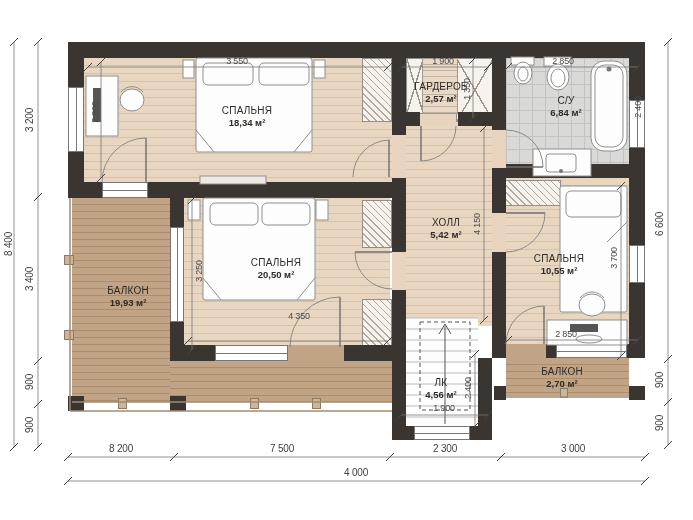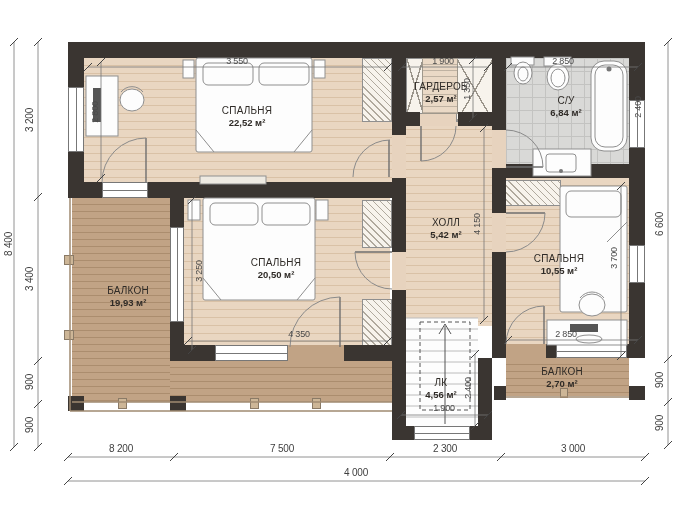--- a/index.html
+++ b/index.html
@@ -188,21 +188,21 @@
       <path d="M504 71 L512 63 M634 71 L642 63 M480 132 L488 124 M480 324 L488 316"></path>
       <path d="M188 204 L196 196 M188 354 L196 346 M184 345 L192 337 M384 345 L392 337"></path>
       <path d="M617 190 L625 182 M617 360 L625 352 M504 344 L512 336 M634 344 L642 336"></path>
       <path d="M397 419 L405 411 M484 419 L492 411 M471 358 L479 350 M471 430 L479 422"></path>
     </g>
   </svg>
   </div>
 
   <div class="room-label" style="left:247px;top:116px;">
     <span class="rn">СПАЛЬНЯ</span>
-    <span class="ra">22,52 м²</span>
+    <span class="ra">18,34 м²</span>
   </div>
   <div class="room-label" style="left:441px;top:92px;">
     <span class="rn">ГАРДЕРОБ</span>
     <span class="ra">2,57 м²</span>
   </div>
   <div class="room-label" style="left:566px;top:106px;">
     <span class="rn">С/У</span>
     <span class="ra">6,84 м²</span>
   </div>
   <div class="room-label" style="left:446px;top:228px;">
@@ -245,19 +245,19 @@
   <div class="dim big" style="left:356px;top:472px;">4 000</div>
 
   <div class="dim" style="left:237px;top:61px;">3 550</div>
   <div class="dim rot" style="left:95px;top:112px;">2 800</div>
   <div class="dim" style="left:443px;top:61px;">1 900</div>
   <div class="dim rot" style="left:467px;top:89px;">1 350</div>
   <div class="dim" style="left:563px;top:61px;">2 850</div>
   <div class="dim rot" style="left:638px;top:107px;">2 400</div>
   <div class="dim rot" style="left:477px;top:224px;">4 150</div>
   <div class="dim rot" style="left:199px;top:271px;">3 250</div>
-  <div class="dim" style="left:299px;top:334px;text-align:right;">4 350</div>
+  <div class="dim" style="left:299px;top:316px;text-align:right;">4 350</div>
   <div class="dim rot" style="left:614px;top:258px;">3 700</div>
   <div class="dim" style="left:566px;top:334px;">2 850</div>
   <div class="dim" style="left:444px;top:408px;">1 900</div>
   <div class="dim rot" style="left:468px;top:388px;">2 400</div>
 
 </div>
 
 </body></html>

